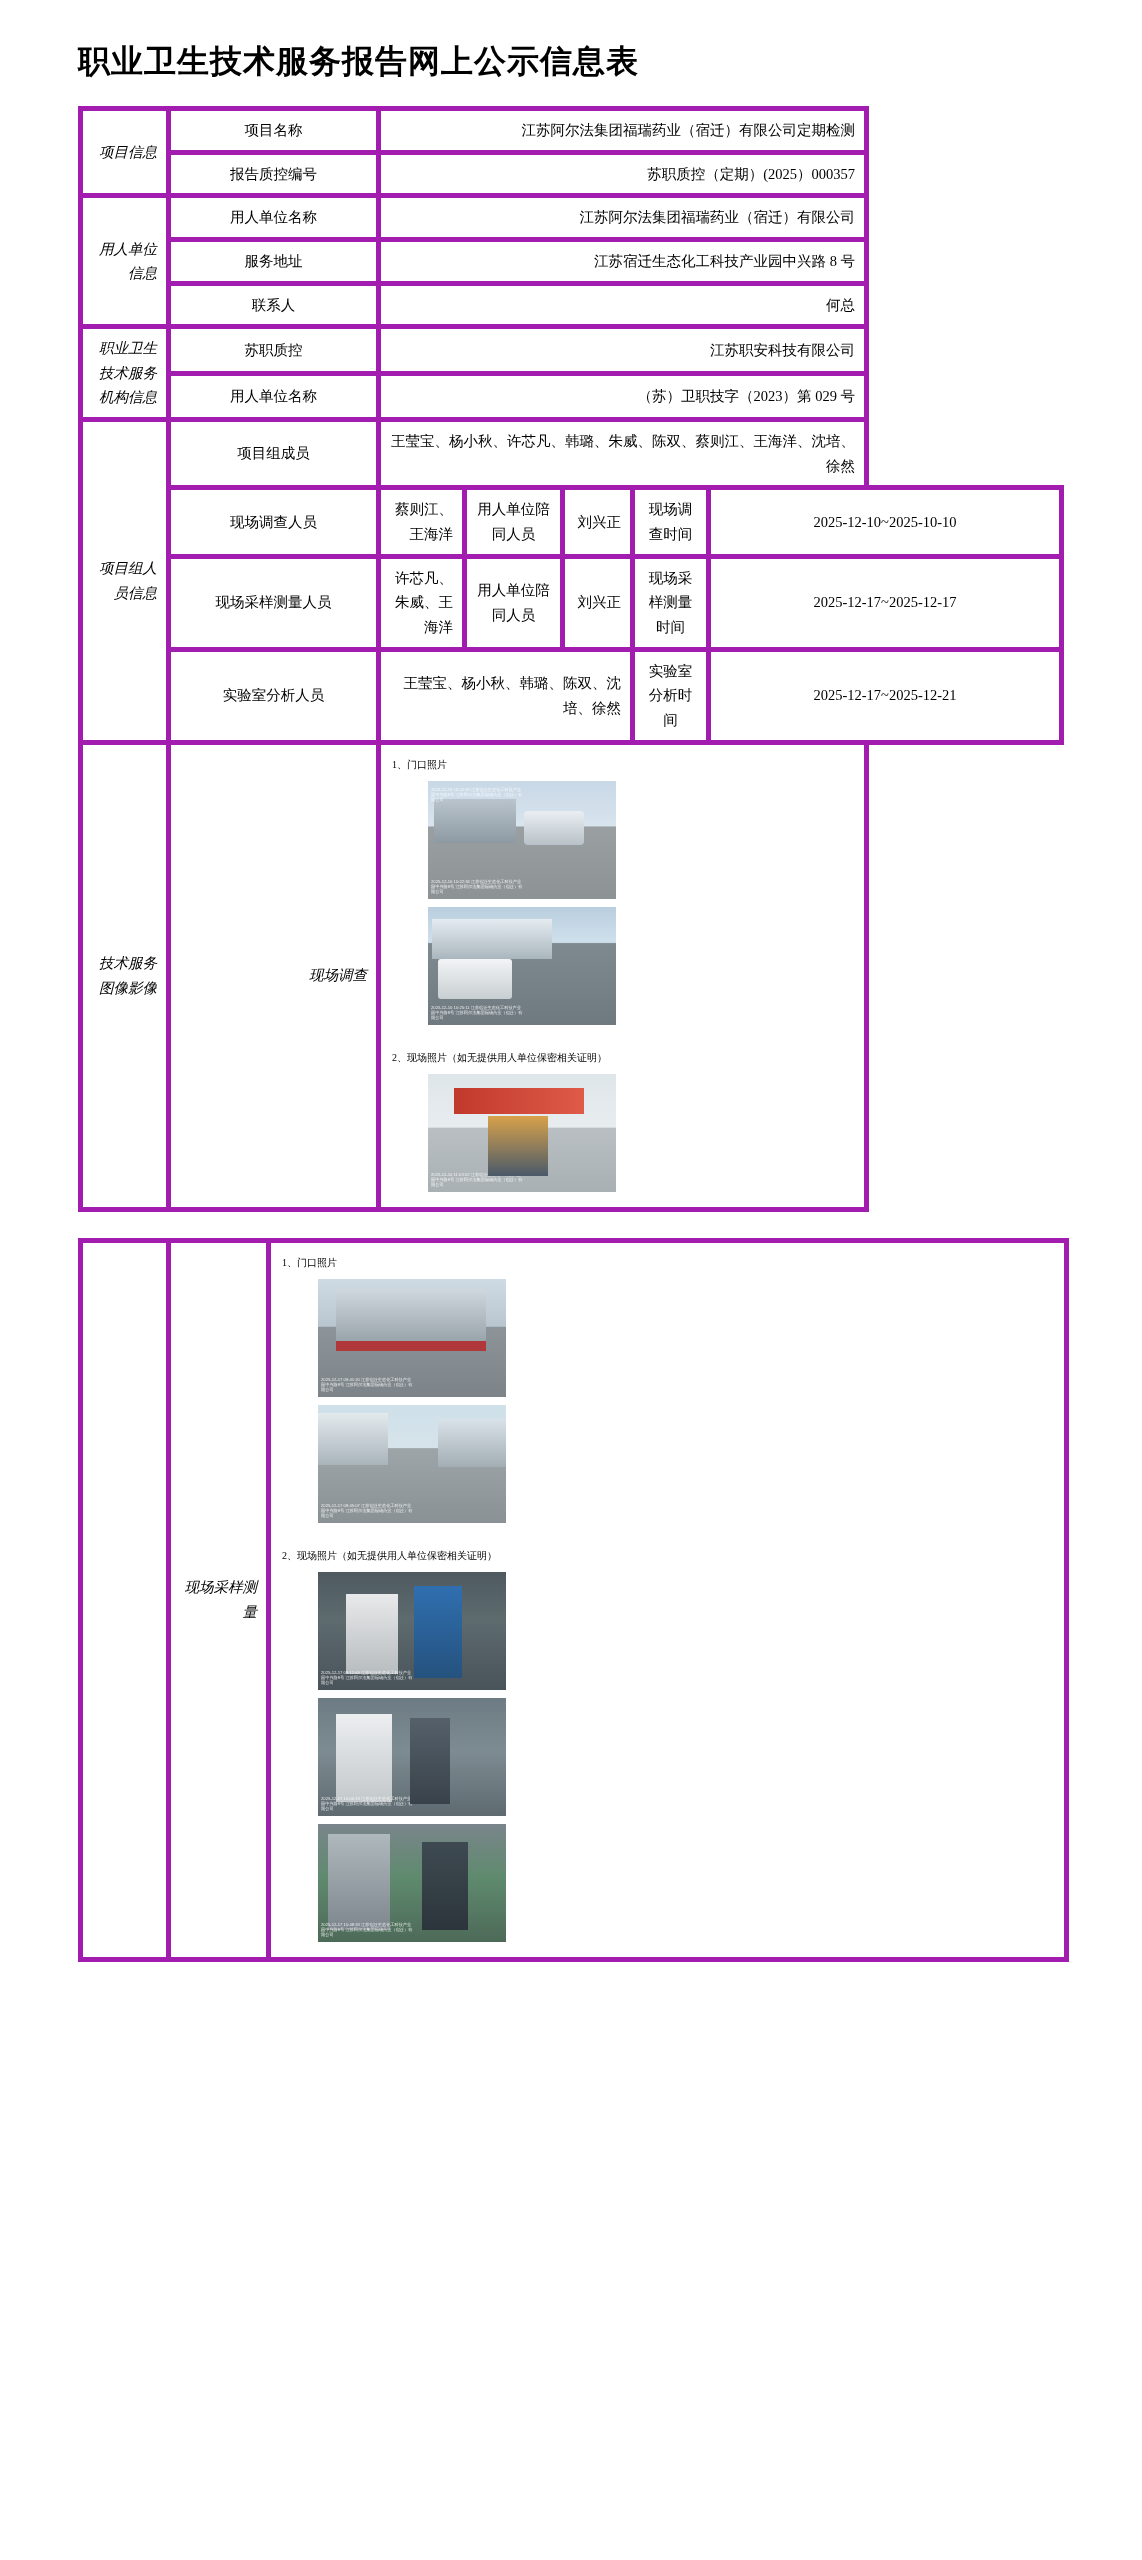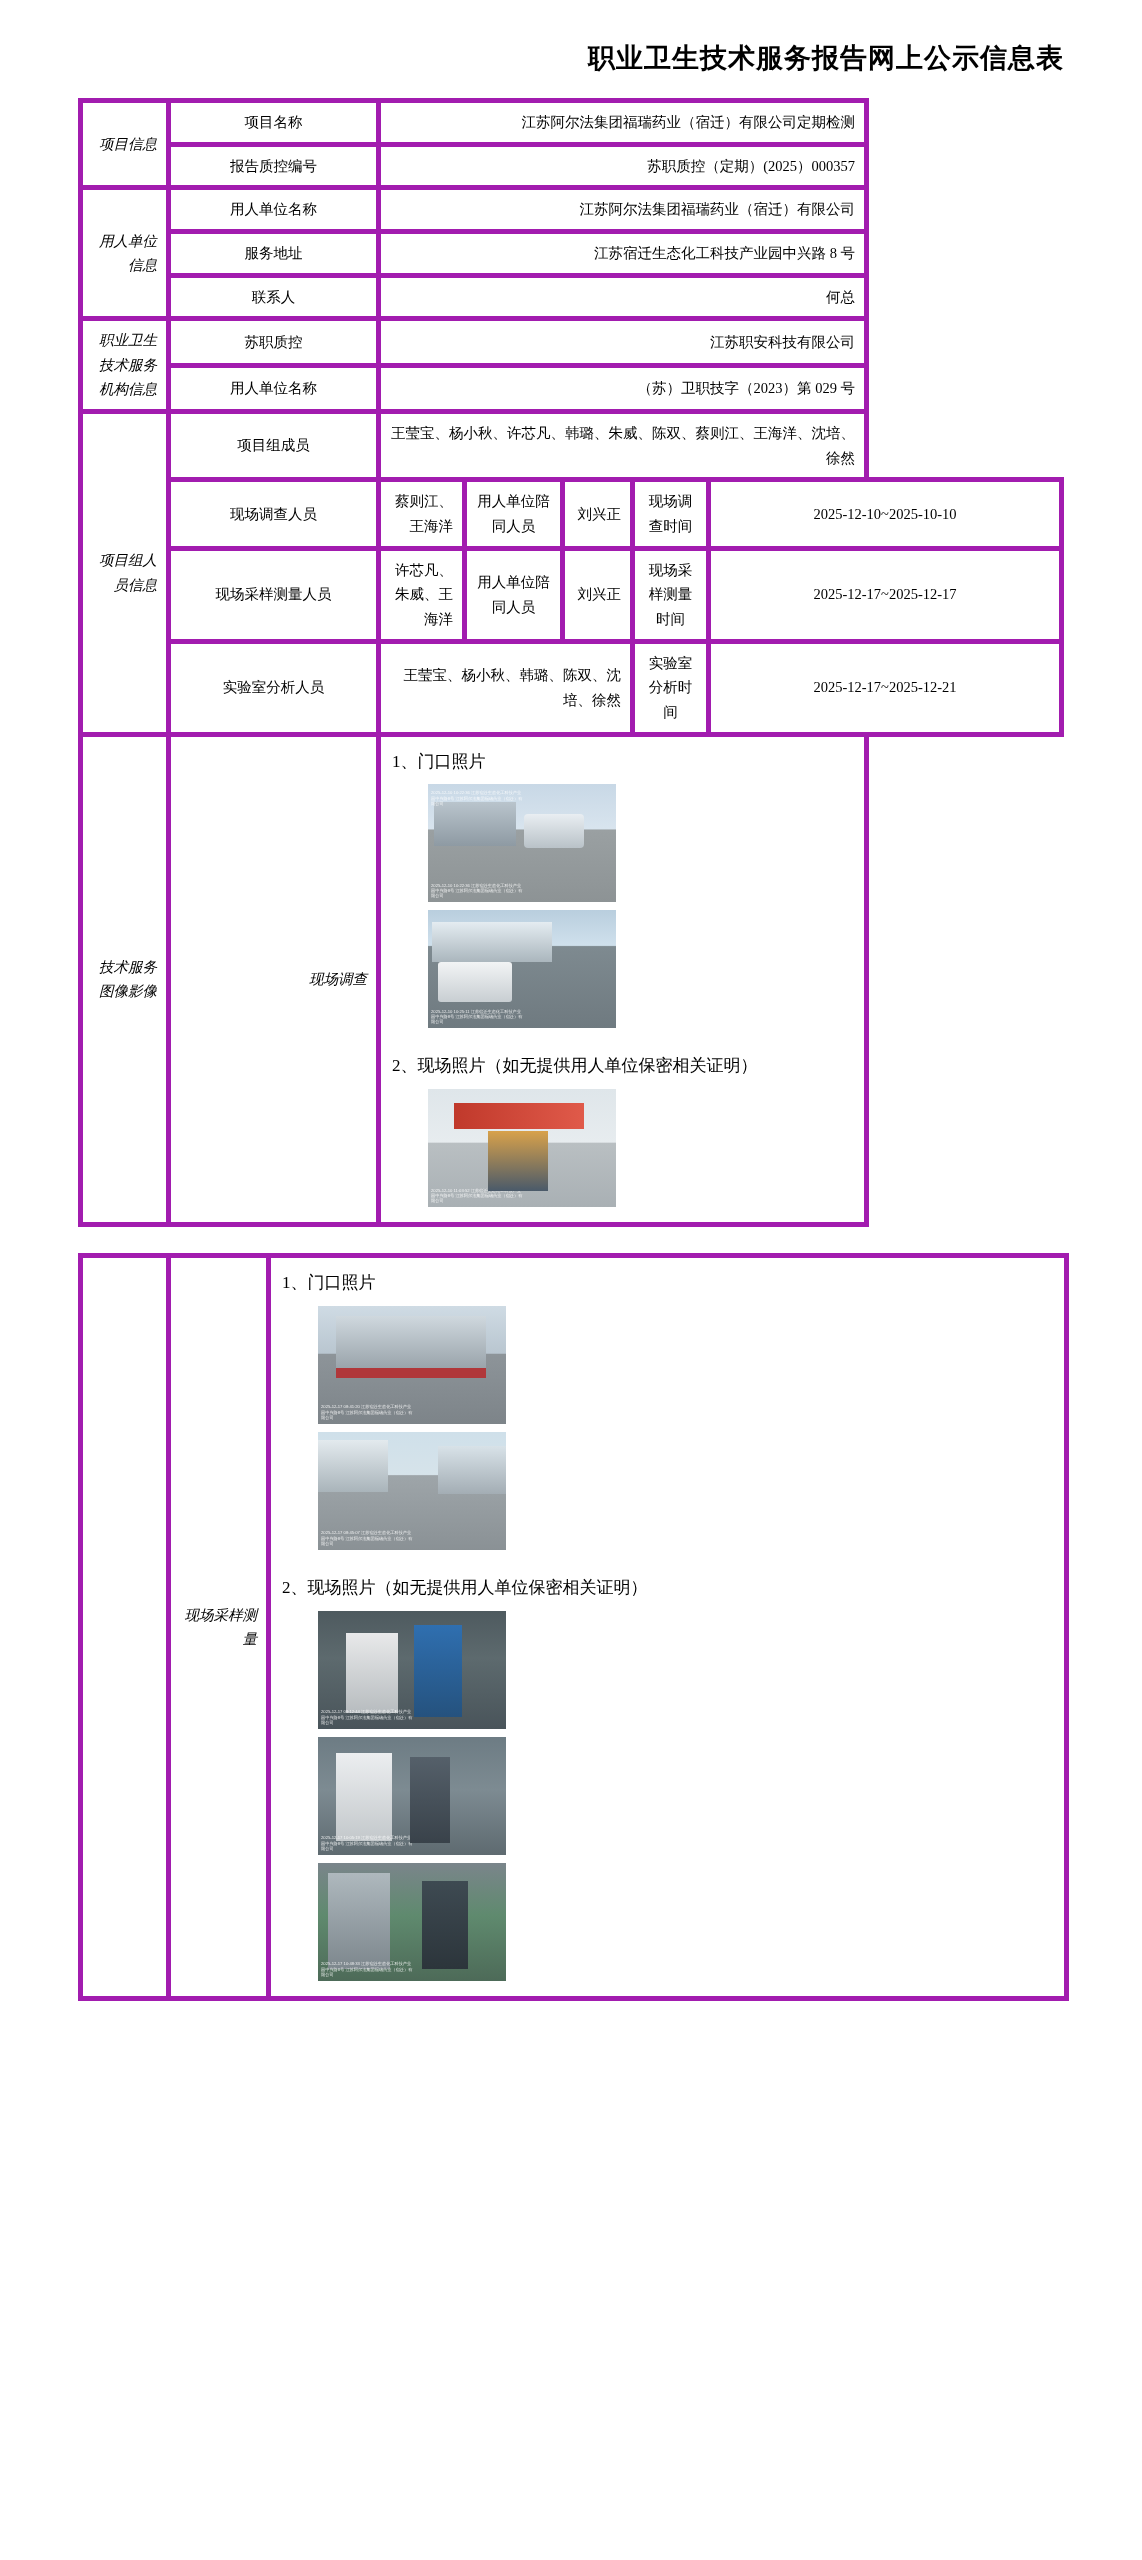--- a/index.html
+++ b/index.html
@@ -11,22 +11,22 @@
     width: 1142px;
     font-family: "Liberation Serif", "DejaVu Serif", serif;
     color: #000000;
   }
   .page {
     width: 1142px;
     box-sizing: border-box;
     padding: 0 78px;
   }
   .doc-title {
-    text-align: right;
-    font-size: 27px;
+    text-align: left;
+    font-size: 32px;
     font-weight: bold;
     letter-spacing: 1px;
     margin: 40px 0 22px 0;
     font-family: "Liberation Serif", "DejaVu Serif", serif;
   }
   table.main {
     width: 986px;
     border-collapse: collapse;
     table-layout: fixed;
     font-size: 14.5px;
@@ -41,21 +41,21 @@
   .c { text-align: center; }
   .l { text-align: right; }
   .lbl { text-align: right; font-style: italic; }
 
   
   .photo-cell {
     padding: 10px 12px 14px 12px;
     vertical-align: top;
   }
   .photo-caption {
-    font-size: 17px;
+    font-size: 10px;
     margin: 4px 0 8px 2px;
   }
   .photo-caption.second {
     margin-top: 24px;
   }
   .photo {
     width: 188px;
     height: 118px;
     margin: 0 0 8px 38px;
     position: relative;

